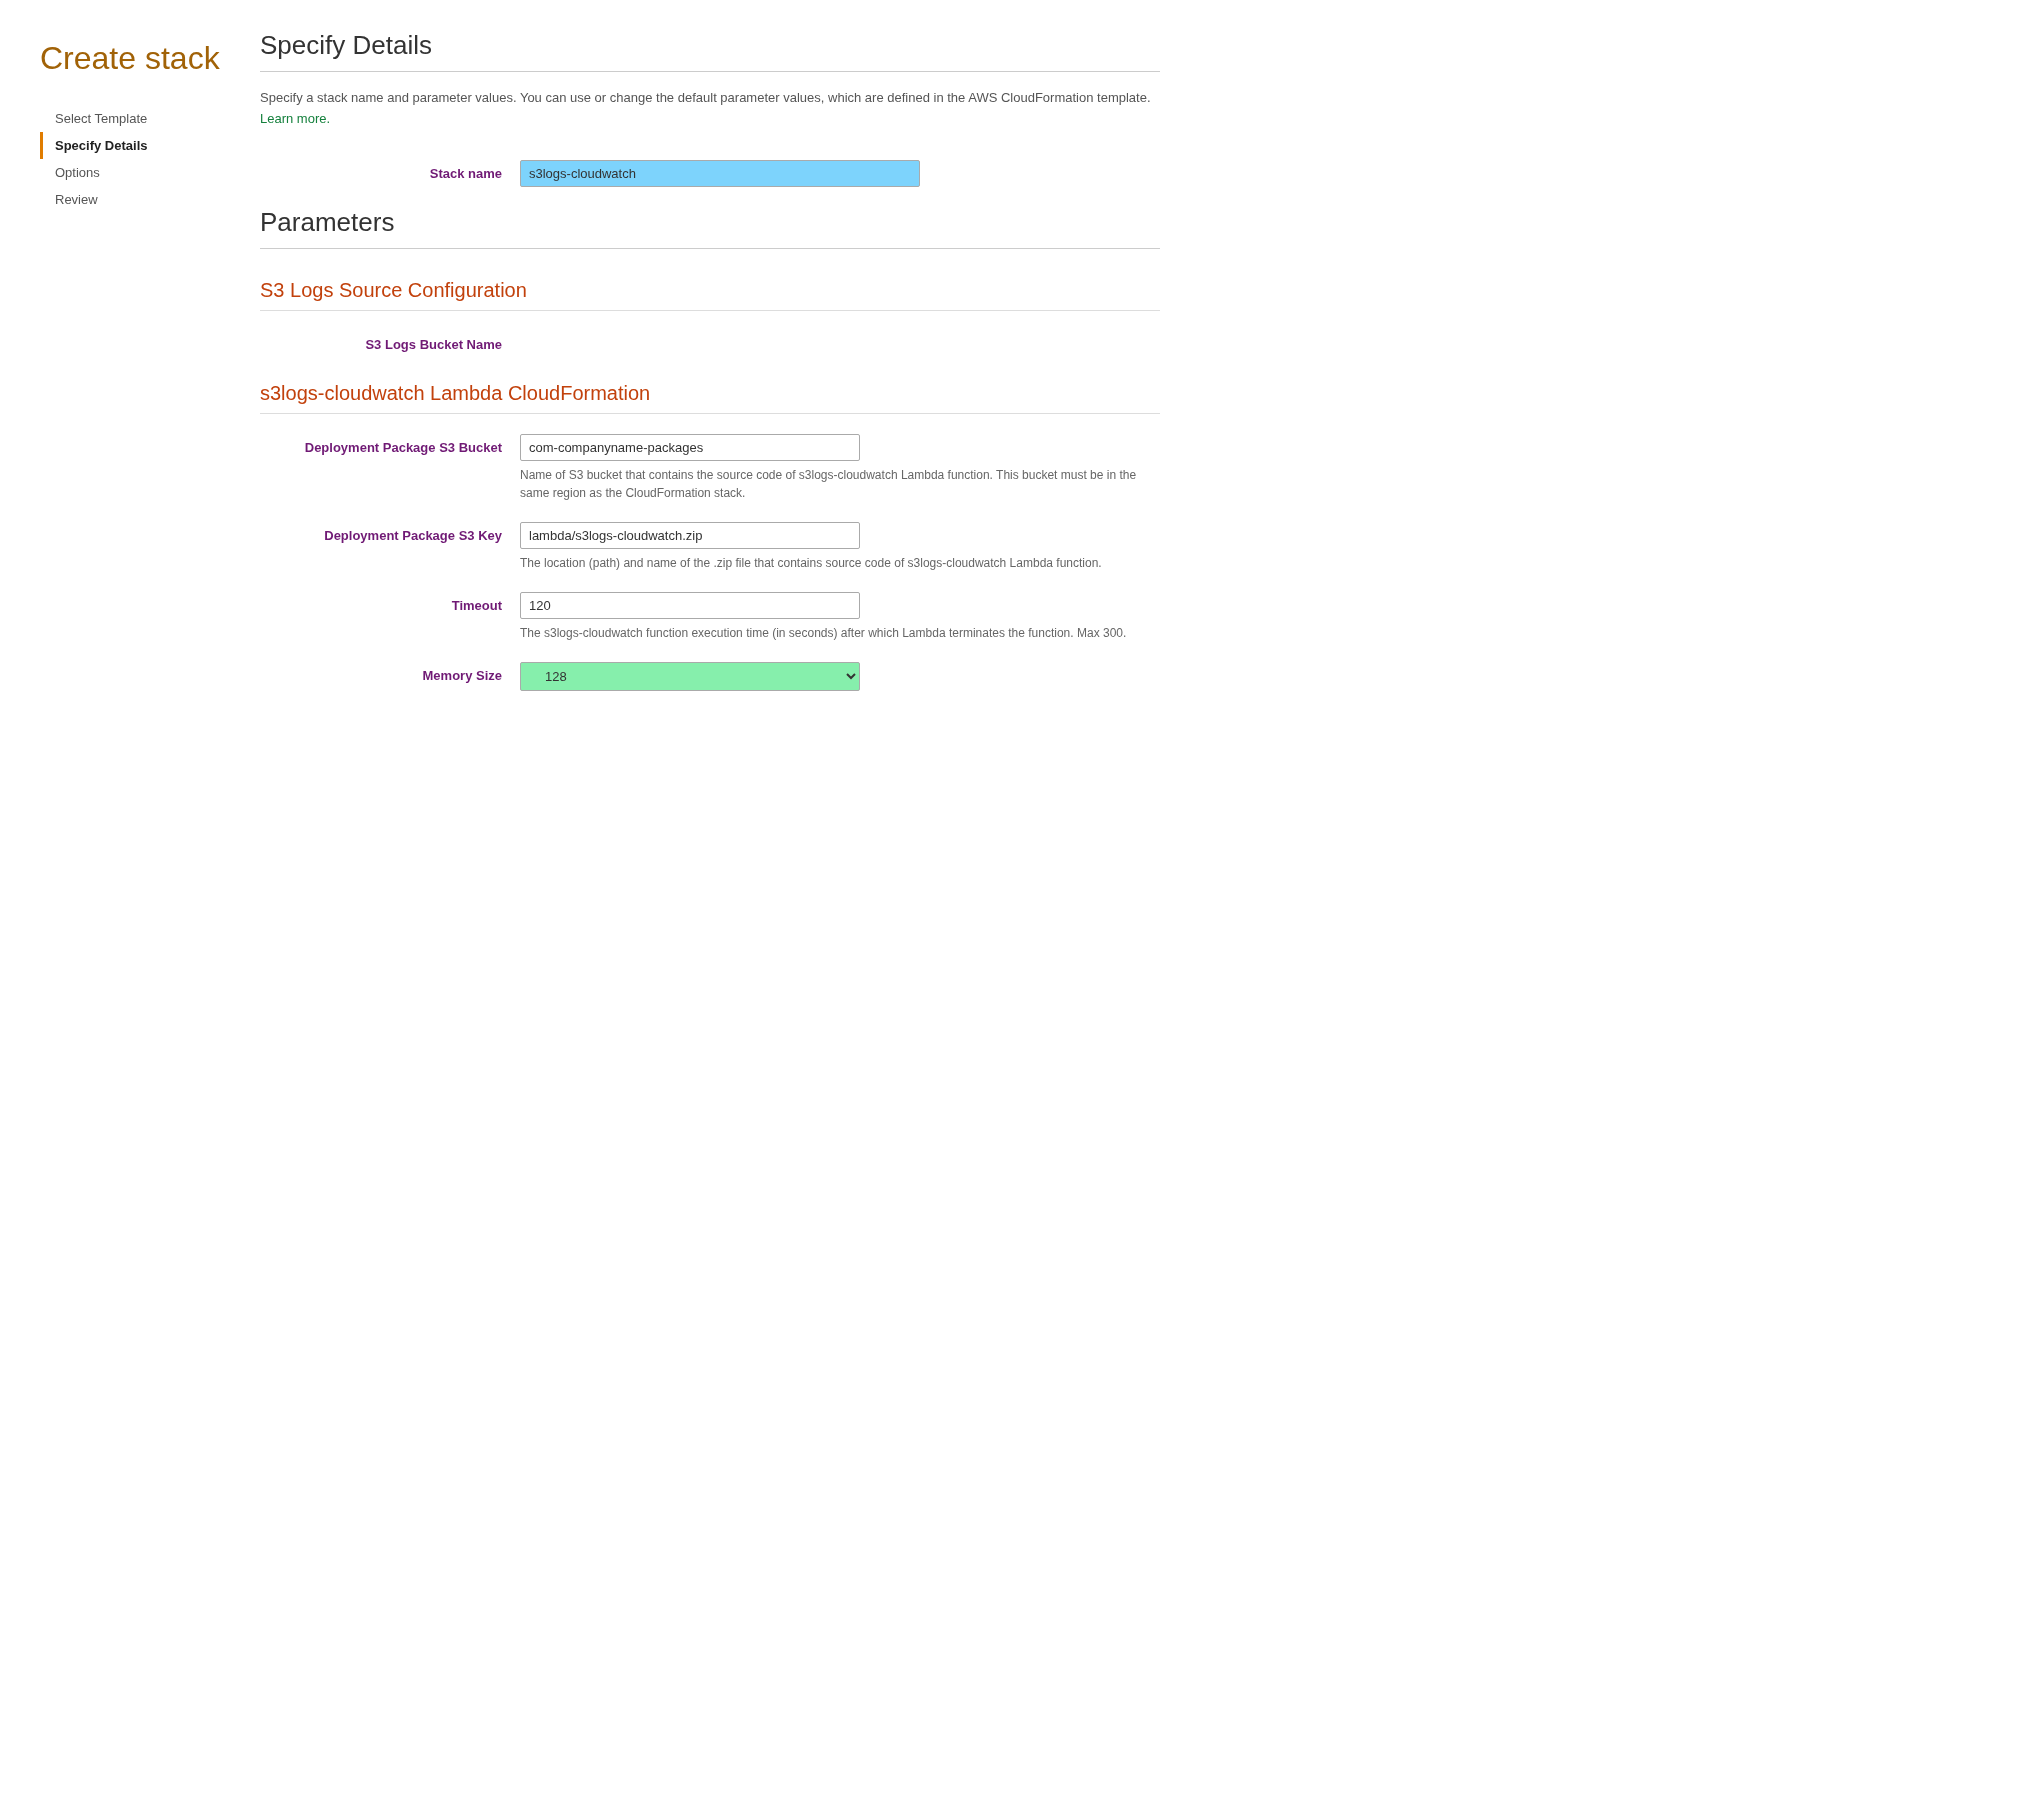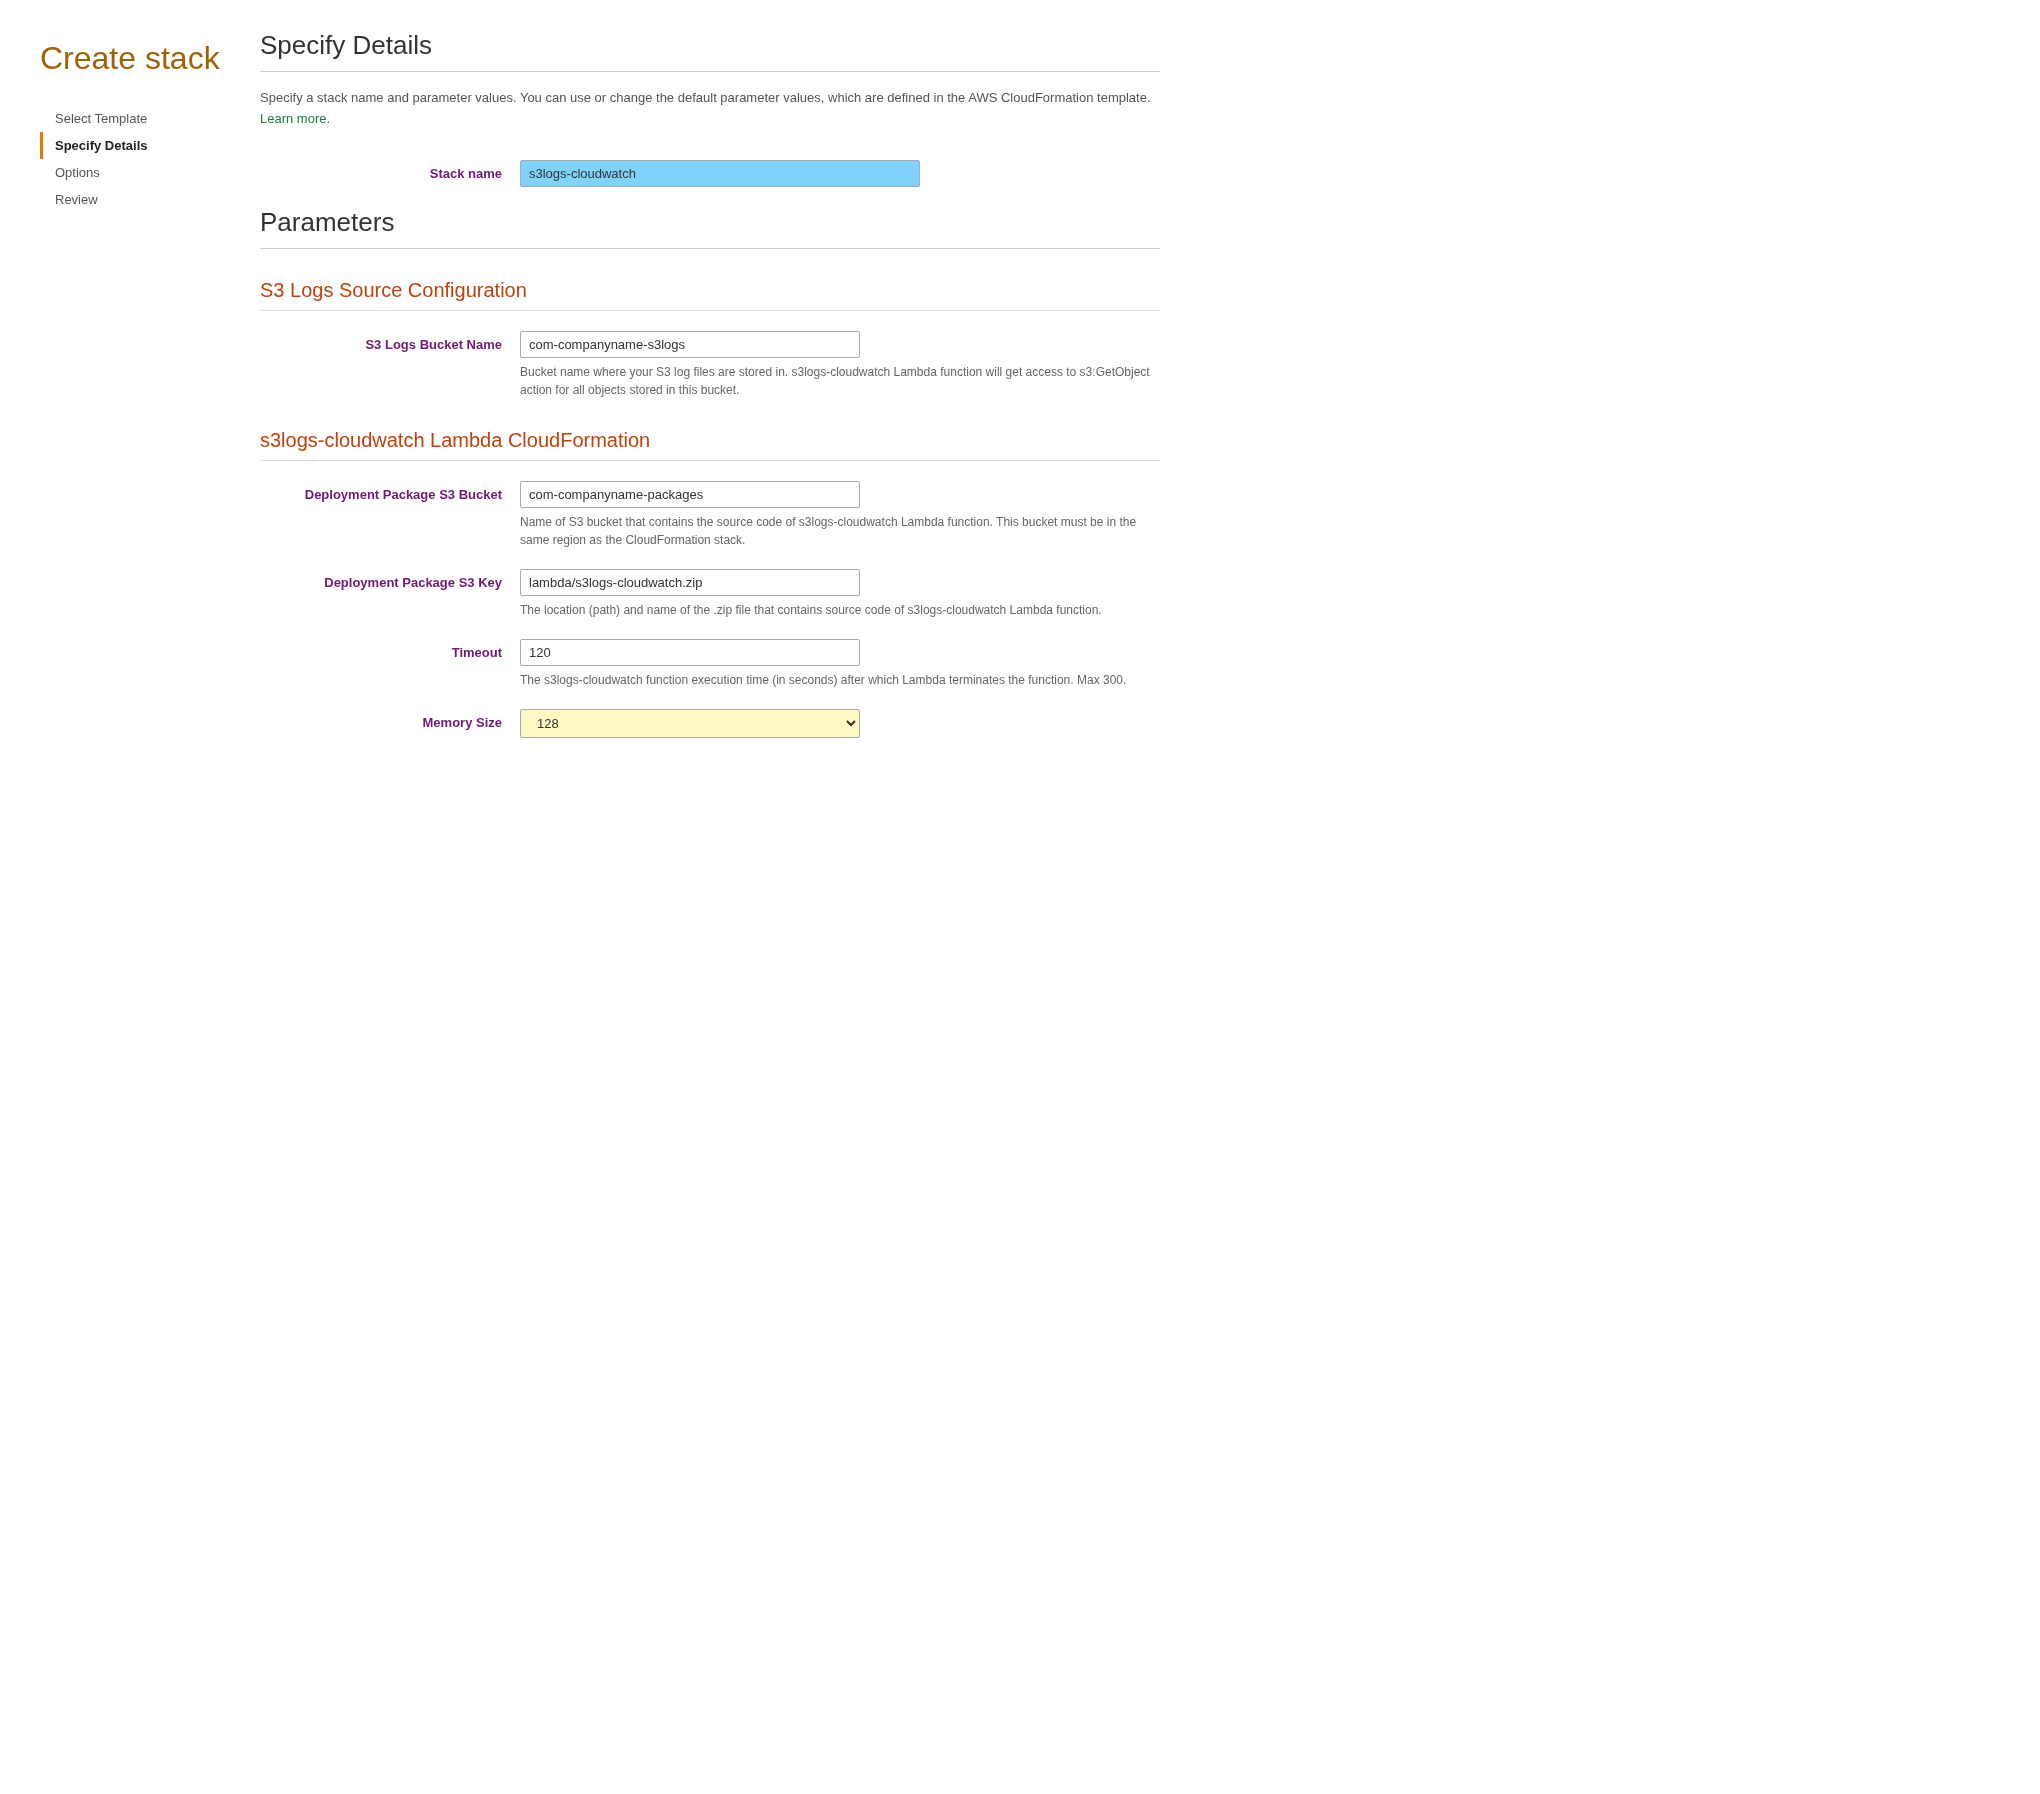--- a/index.html
+++ b/index.html
@@ -112,26 +112,26 @@
     }
     .subsection-divider {
       border: none;
       border-top: 1px solid #ddd;
       margin-bottom: 20px;
     }
     .parameters-section {
     }
     .select-input {
       width: 340px;
-      padding: 5px 12px;
+      padding: 5px 20px;
       font-size: 13px;
       border: 1px solid #aaa;
       border-radius: 2px;
       color: #333;
-      background: #fef9c3;
+      background: #86efac;
       appearance: auto;
     }
   </style>
 </head>
 <body>
 
 <div class="page-wrapper">
 
   <div class="sidebar">
     <div class="page-title">Create stack</div>
@@ -160,24 +160,20 @@
 
     <div class="parameters-section">
       <h2 class="section-title">Parameters</h2>
       <hr class="section-divider">
 
       <h3 class="subsection-title">S3 Logs Source Configuration</h3>
       <hr class="subsection-divider">
 
       <div class="form-row">
         <div class="form-label">S3 Logs Bucket Name</div>
-        <div class="form-input-wrap">
-          <input type="text" class="form-input" value="com-companyname-s3logs" style="">
-          <p class="field-description">Bucket name where your S3 log files are stored in. s3logs-cloudwatch Lambda function will get access to s3:GetObject action for all objects stored in this bucket.</p>
-        </div>
       </div>
 
       <h3 class="subsection-title">s3logs-cloudwatch Lambda CloudFormation</h3>
       <hr class="subsection-divider">
 
       <div class="form-row">
         <div class="form-label">Deployment Package S3 Bucket</div>
         <div class="form-input-wrap">
           <input type="text" class="form-input" value="com-companyname-packages" style="">
           <p class="field-description">Name of S3 bucket that contains the source code of s3logs-cloudwatch Lambda function. This bucket must be in the same region as the CloudFormation stack.</p>

